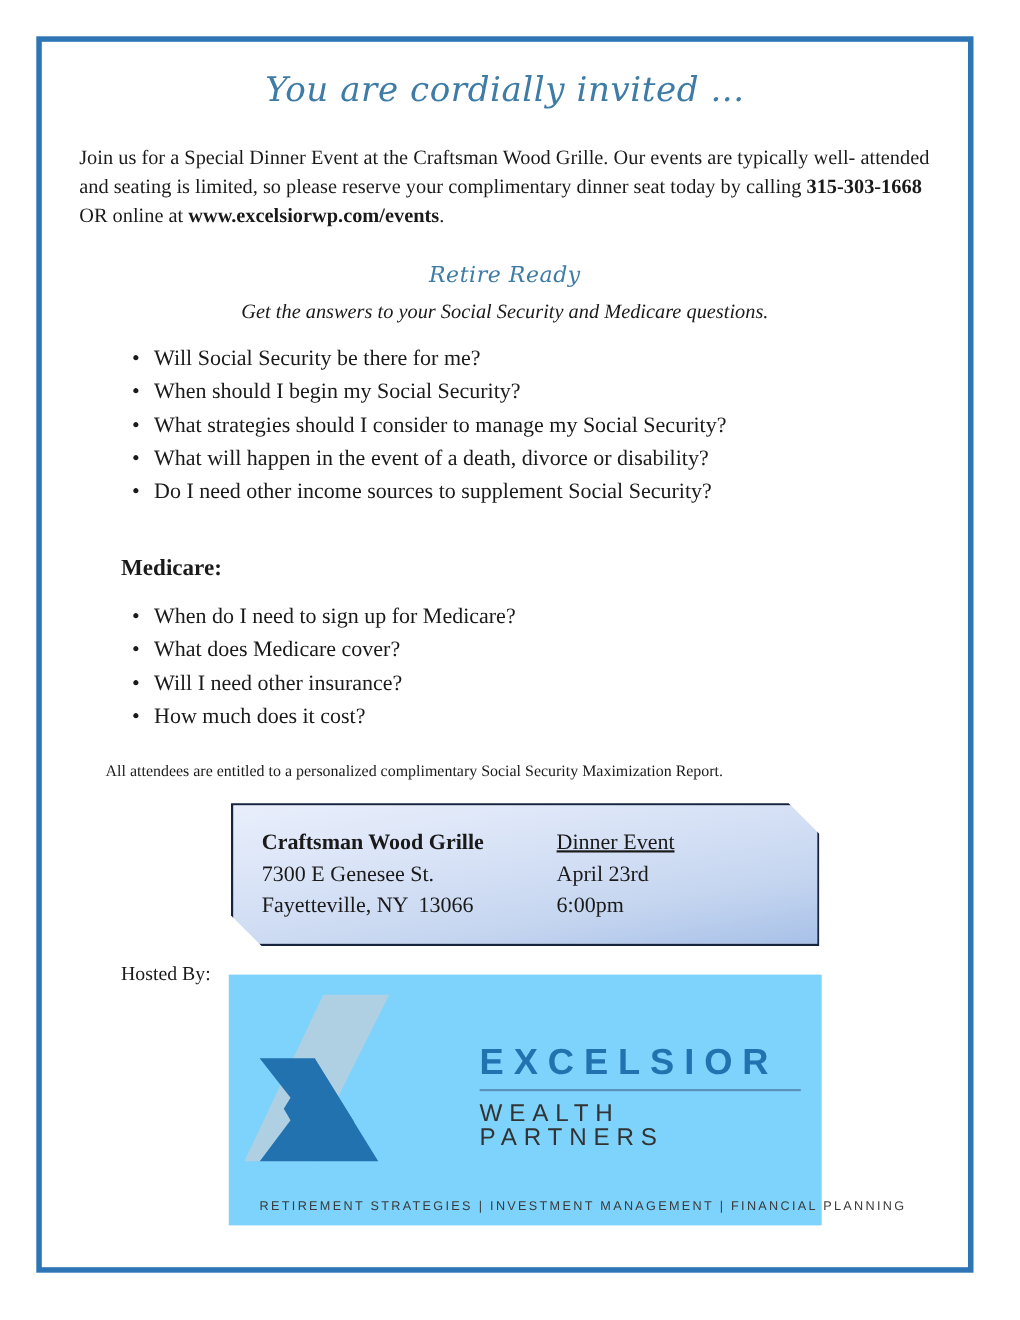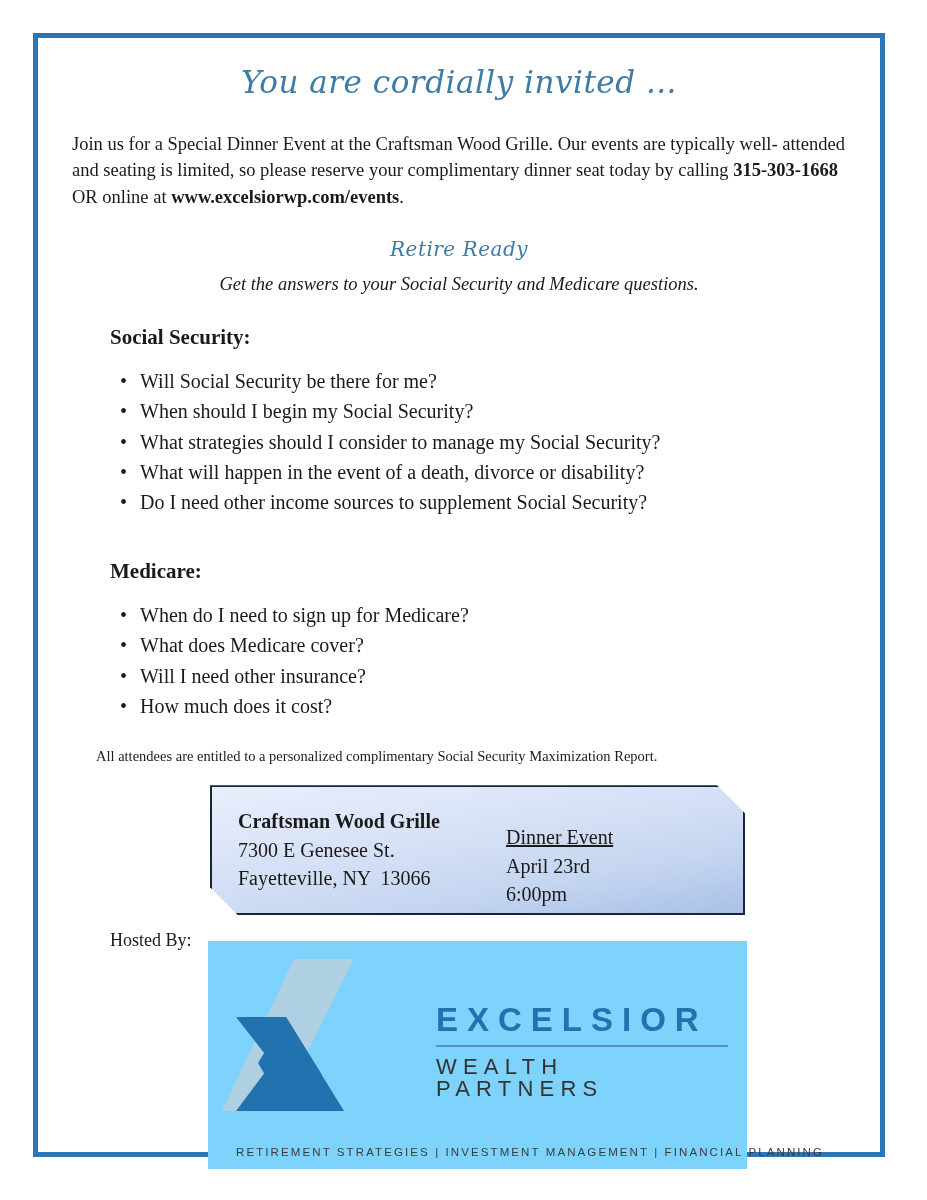--- a/index.html
+++ b/index.html
@@ -146,21 +146,21 @@
     box-sizing: border-box;
   }
   .details-col-venue { width: 268px; }
   .details-col-event { width: 190px; }
   .details-line {
     font-size: 20px;
     line-height: 1.42;
     white-space: pre;
   }
   .details-line.strong { font-weight: bold; }
-  .details-line.underline { text-decoration: underline; margin-top: 16px; }
+  .details-line.underline { text-decoration: underline; }
 
   
   .hosted-row {
     position: relative;
     margin-top: 11px;
     height: 228px;
   }
   .hosted-by {
     position: absolute;
     left: 72px;
@@ -232,21 +232,20 @@
     <h1 class="script-title invite-title">You are cordially invited ...</h1>
 
     <p class="intro-para">
       <span>Join us for a Special Dinner Event at the Craftsman Wood Grille. Our events are typically well- attended and seating is limited, so please reserve your complimentary dinner seat today by calling </span><b>315-303-1668</b><span> OR online at </span><b>www.excelsiorwp.com/events</b><span>.</span>
     </p>
 
     <h2 class="script-title retire-ready">Retire Ready</h2>
 
     <p class="subtitle">Get the answers to your Social Security and Medicare questions.</p>
 
-    <h3 class="section-heading sec-ss">Social Security:</h3>
     <ul class="qlist">
       <li>Will Social Security be there for me?</li>
       <li>When should I begin my Social Security?</li>
       <li>What strategies should I consider to manage my Social Security?</li>
       <li>What will happen in the event of a death, divorce or disability?</li>
       <li>Do I need other income sources to supplement Social Security?</li>
     </ul>
 
     <h3 class="section-heading sec-med">Medicare:</h3>
     <ul class="qlist">

